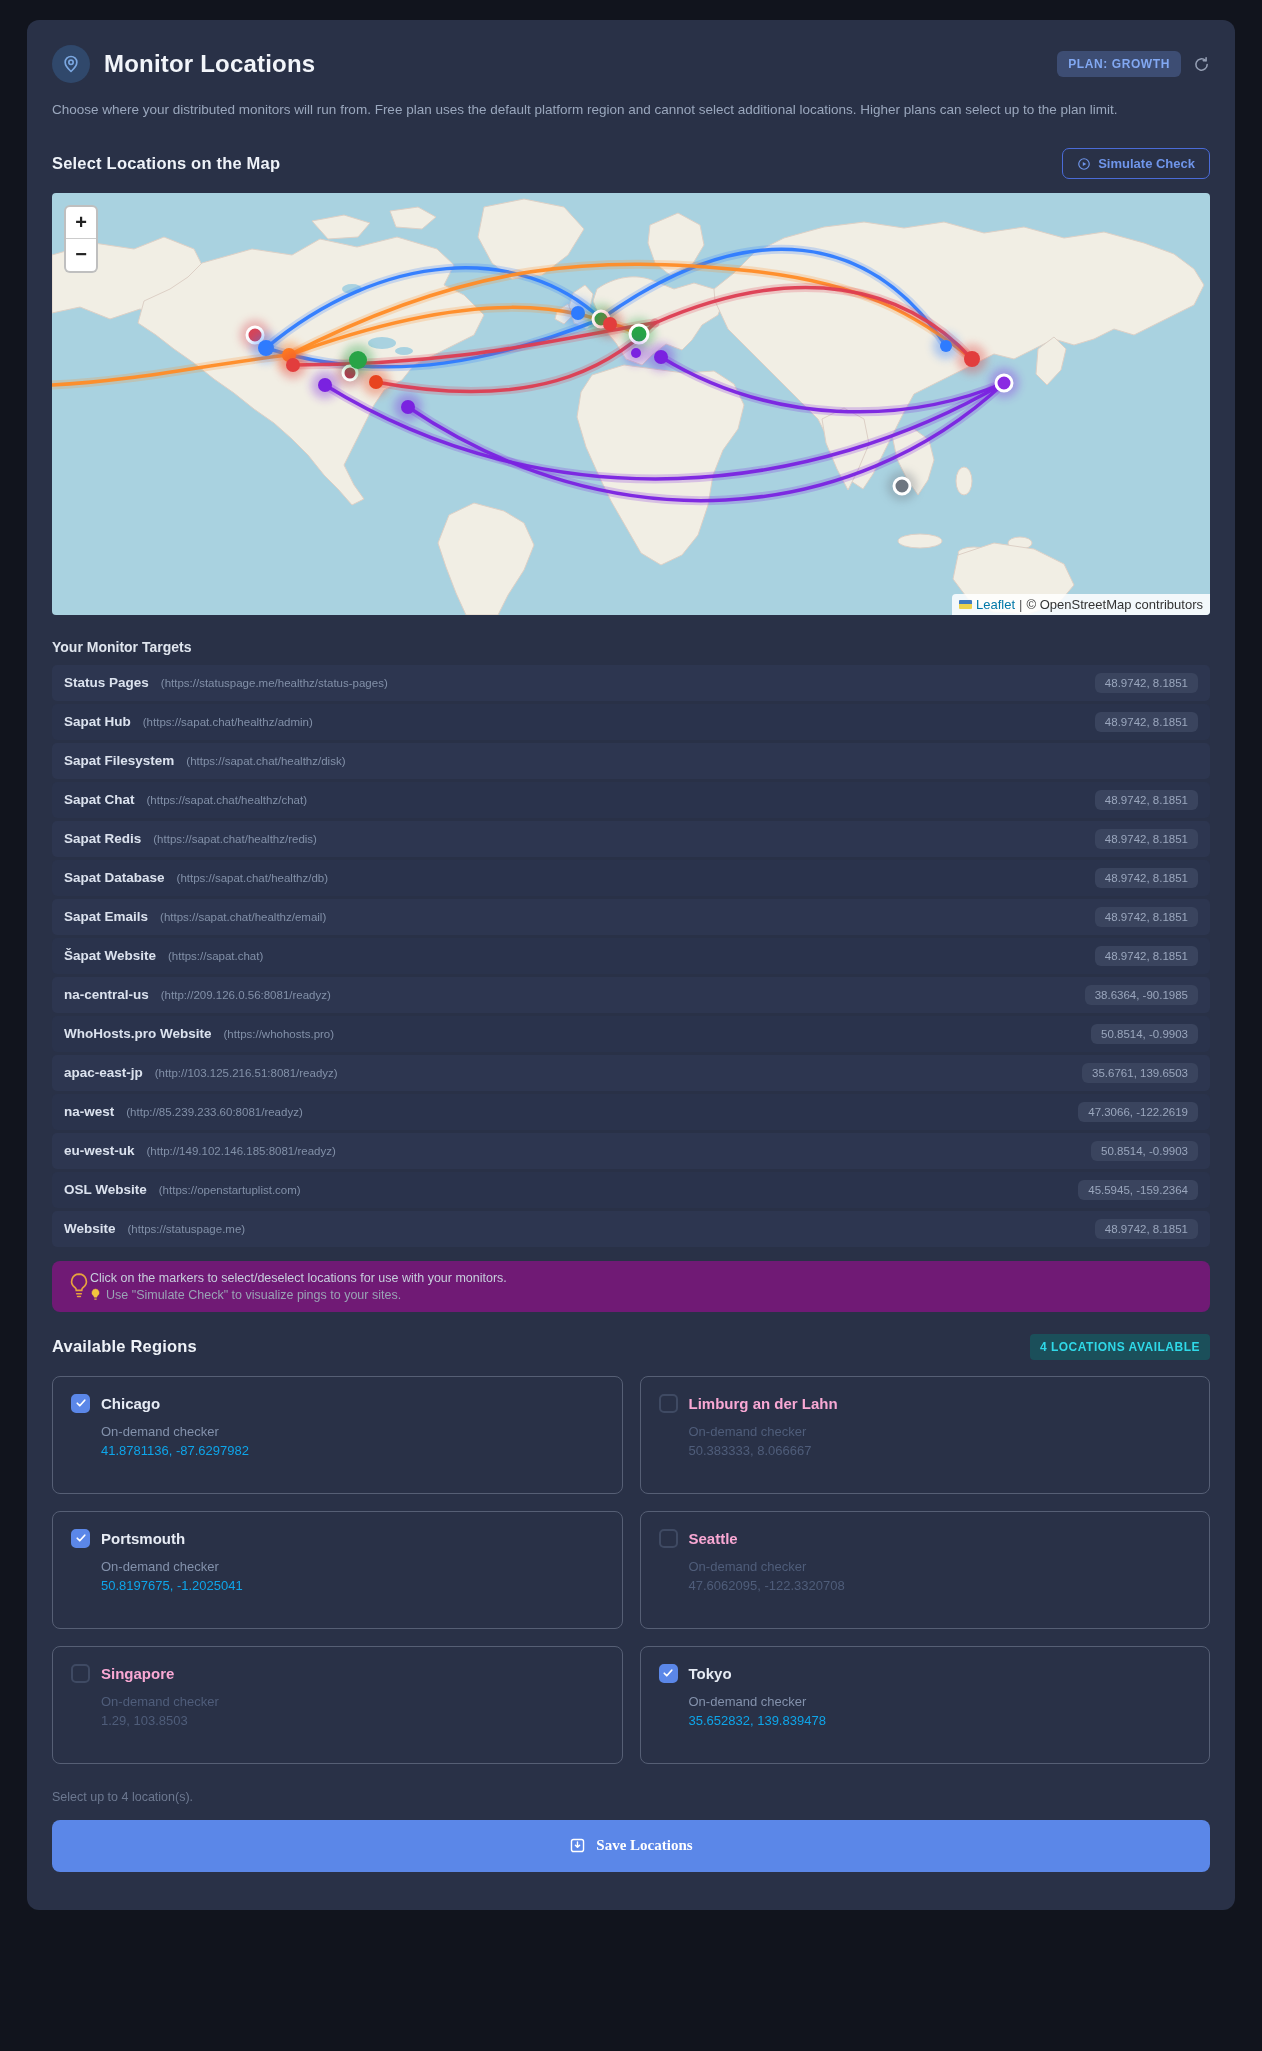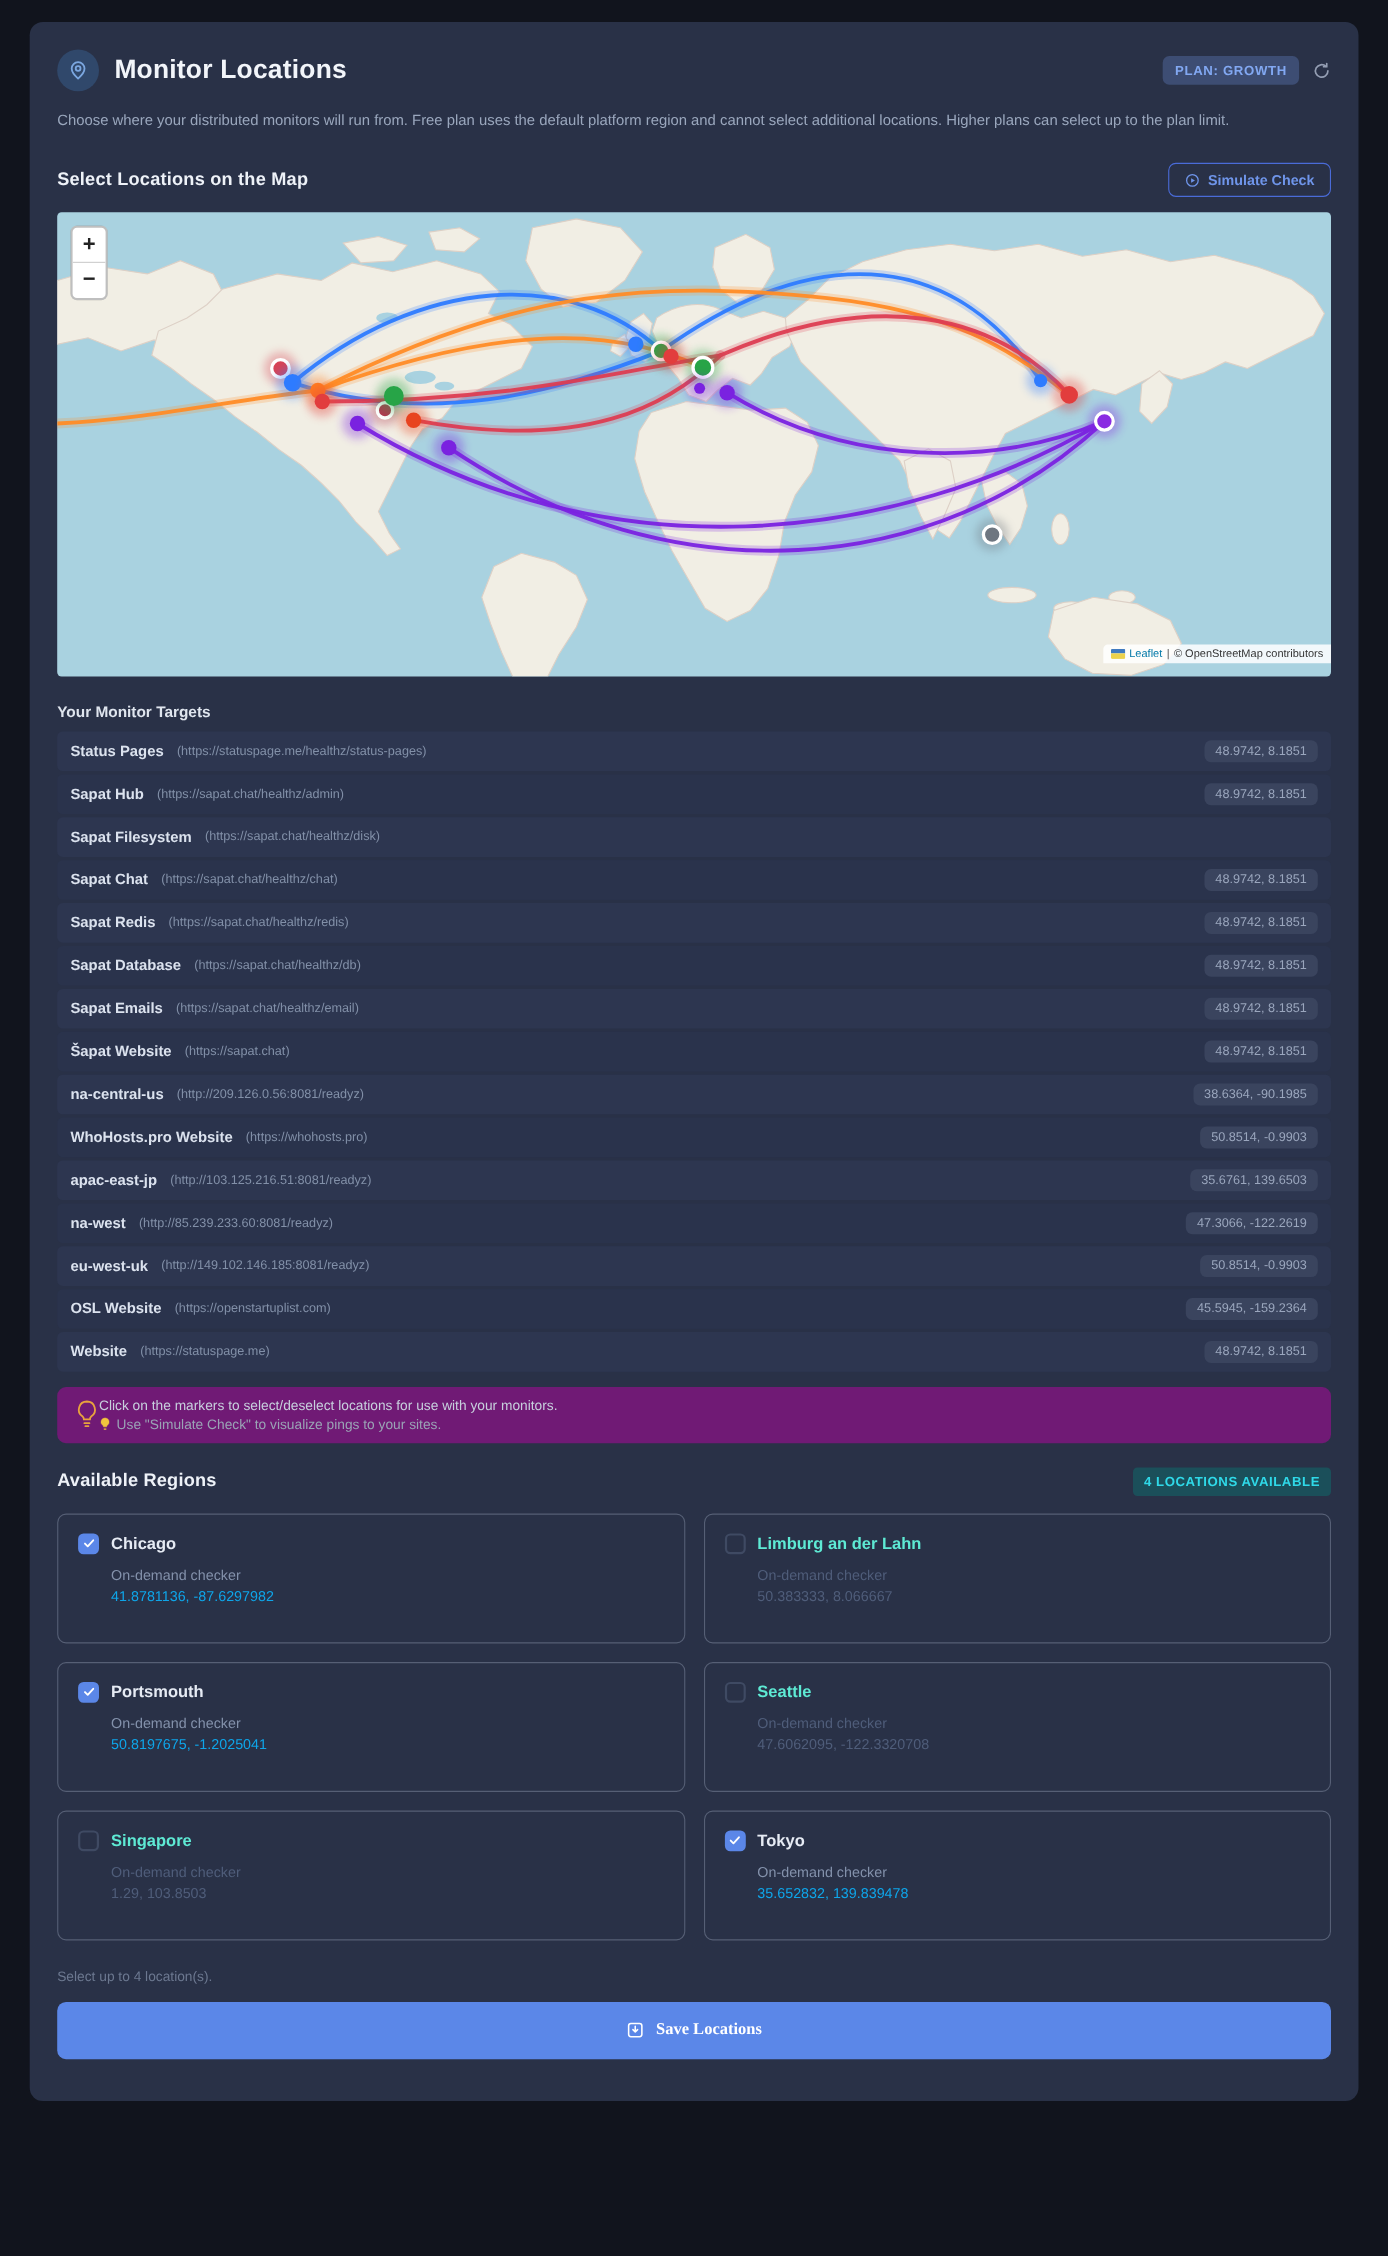--- a/index.html
+++ b/index.html
@@ -21,21 +21,21 @@
   .sec-row { display:flex; align-items:center; margin-top:26px; margin-bottom:14px; }
   .sec-h { font-size:16.5px; font-weight:700; color:#eef2f8; letter-spacing:.2px; }
   .sim-btn { margin-left:auto; display:flex; align-items:flex-end; gap:7px; border:1px solid #4a6bd8; color:#6f95ea; background:transparent; font-size:13px; font-weight:600; padding:7px 14px; border-radius:7px; cursor:pointer; font-family:inherit; }
 
   
   .map { position:relative; width:1158px; height:422px; background:#a9d2e0; border-radius:4px; overflow:hidden; }
   .map svg.world { position:absolute; inset:0; }
   .zoomctl { position:absolute; top:12px; left:12px; width:34px; background:#fff; border:2px solid rgba(0,0,0,.25); border-radius:6px; overflow:hidden; z-index:5; }
   .zoomctl .zb { height:32px; display:flex; align-items:center; justify-content:center; font-size:20px; font-weight:700; color:#222; cursor:pointer; }
   .zoomctl .zb:first-child { border-bottom:1px solid #ccc; }
-  .attrib { position:absolute; right:0; bottom:12px; background:rgba(255,255,255,.85); font-size:10px; color:#333; padding:3px 7px; z-index:5; display:flex; align-items:center; gap:4px; border-top-left-radius:4px; }
+  .attrib { position:absolute; right:0; bottom:0; background:rgba(255,255,255,.85); font-size:13px; color:#333; padding:3px 7px; z-index:5; display:flex; align-items:center; gap:4px; border-top-left-radius:4px; }
   .attrib .flag { display:inline-block; width:13px; height:9px; border-radius:1px; overflow:hidden; }
   .attrib .flag i { display:block; height:50%; }
   .attrib .flag i.b{ background:#3f7ac0; } .attrib .flag i.y{ background:#ecd14c; }
   .attrib a { color:#0078a8; text-decoration:none; cursor:pointer; }
   .attrib .sep { color:#555; }
 
   
   .targets-h { font-size:14px; font-weight:700; color:#dfe5ee; margin-top:24px; margin-bottom:10px; }
   .trow { display:flex; align-items:center; background:#2d3650; border-radius:5px; height:36px; padding:0 12px; margin-bottom:3px; }
   .trow:nth-child(even){ background:#2a334c; }
@@ -55,21 +55,21 @@
   .cards { display:grid; grid-template-columns:1fr 1fr; gap:17px 17px; }
   .card { border:1px solid #565f75; border-radius:8px; background:#293147; min-height:118px; padding:17px 18px; cursor:pointer; }
   .card.primary { border:2px solid #5c88ea; padding:16px 17px; }
   .card-top { display:flex; align-items:center; gap:11px; }
   .cbx { width:19px; height:19px; border-radius:5px; border:2px solid #4d5872; display:flex; align-items:center; justify-content:center; flex:0 0 auto; }
   .cbx.checked { background:#5b87e8; border-color:#5b87e8; }
   .c-name { font-size:15px; font-weight:700; color:#e6ebf4; }
   .p-badge { background:#3b4a6e; color:#8fb0ee; font-size:11px; font-weight:700; letter-spacing:.9px; padding:4px 9px; border-radius:5px; }
   .c-sub { margin-top:11px; margin-left:30px; font-size:13px; color:#8391ab; }
   .c-coords { margin-top:4px; margin-left:30px; font-size:13px; color:#0ea5e9; }
-  .card.disabled .c-name { color:#5eead4; }
+  .card.disabled .c-name { color:#f9a8d4; }
   .card.disabled .c-sub, .card.disabled .c-coords { color:#4f5d7a; }
   .card.disabled .cbx { border-color:#3f4a63; }
 
   .footnote { margin-top:26px; font-size:12.5px; color:#6c7890; }
 
   .save-btn { margin-top:16px; width:100%; height:52px; background:#5b87e8; border:none; border-radius:8px; color:#fff; font-size:15px; font-weight:600; font-family:Liberation Serif, serif; display:flex; align-items:center; justify-content:center; gap:10px; cursor:pointer; }
 </style>
 </head>
 <body>
 

